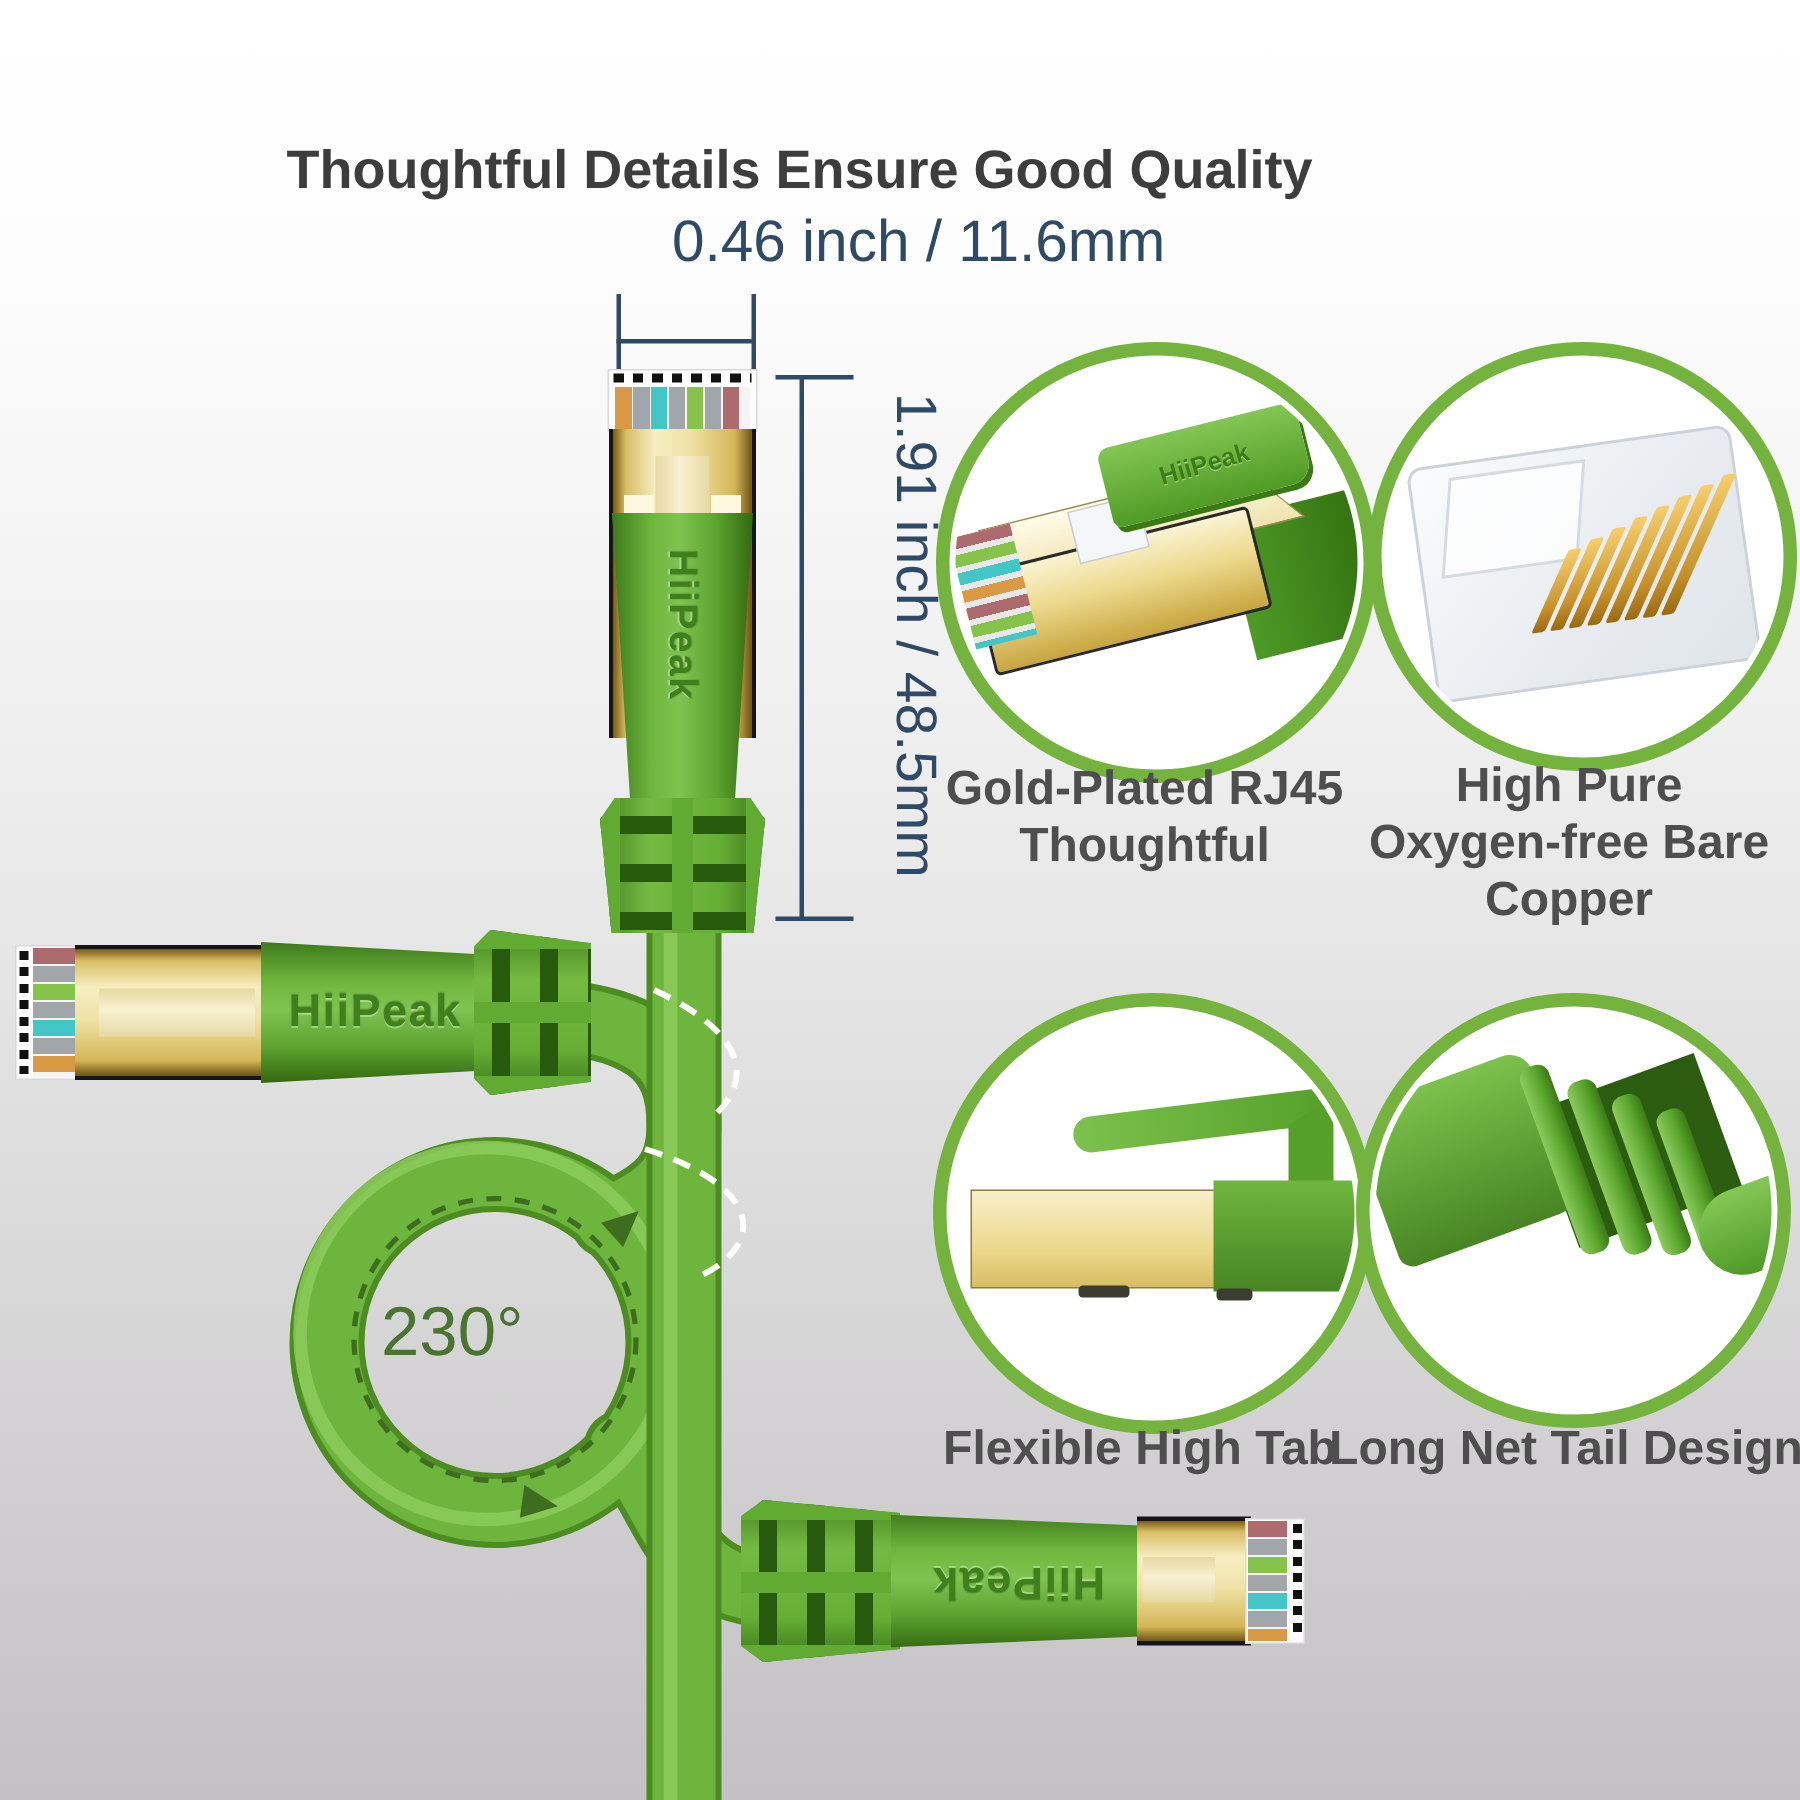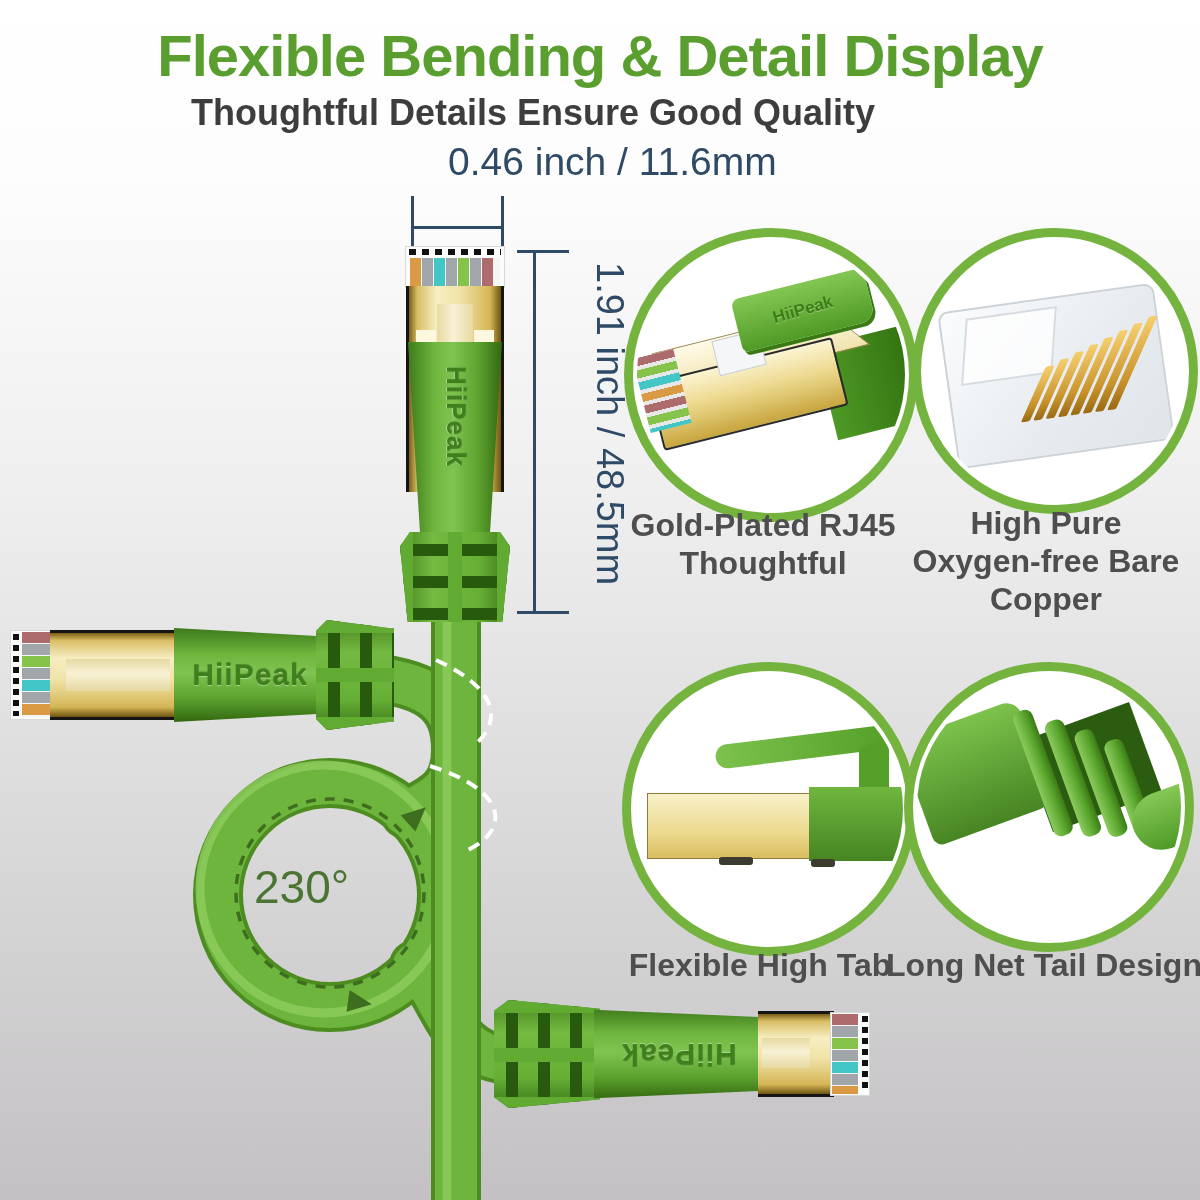--- a/index.html
+++ b/index.html
@@ -129,21 +129,20 @@
   
   .flabel{position:absolute;text-align:center;font-size:32px;line-height:38px;
     font-weight:bold;color:#4e4e4e;z-index:2;}
   .flabel span{display:block;}
 </style>
 </head>
 <body>
 
 <div class="stage">
 
-  <h1 class="title">Flexible Bending &amp; Detail Display</h1>
   <h2 class="subtitle">Thoughtful Details Ensure Good Quality</h2>
 
   <div class="dim wdim-label">0.46 inch / 11.6mm</div>
   <div class="dimline wd-h"></div>
   <div class="dimline wd-t1"></div>
   <div class="dimline wd-t2"></div>
 
   <div class="dimline ld-v"></div>
   <div class="dimline ld-t1"></div>
   <div class="dimline ld-t2"></div>

